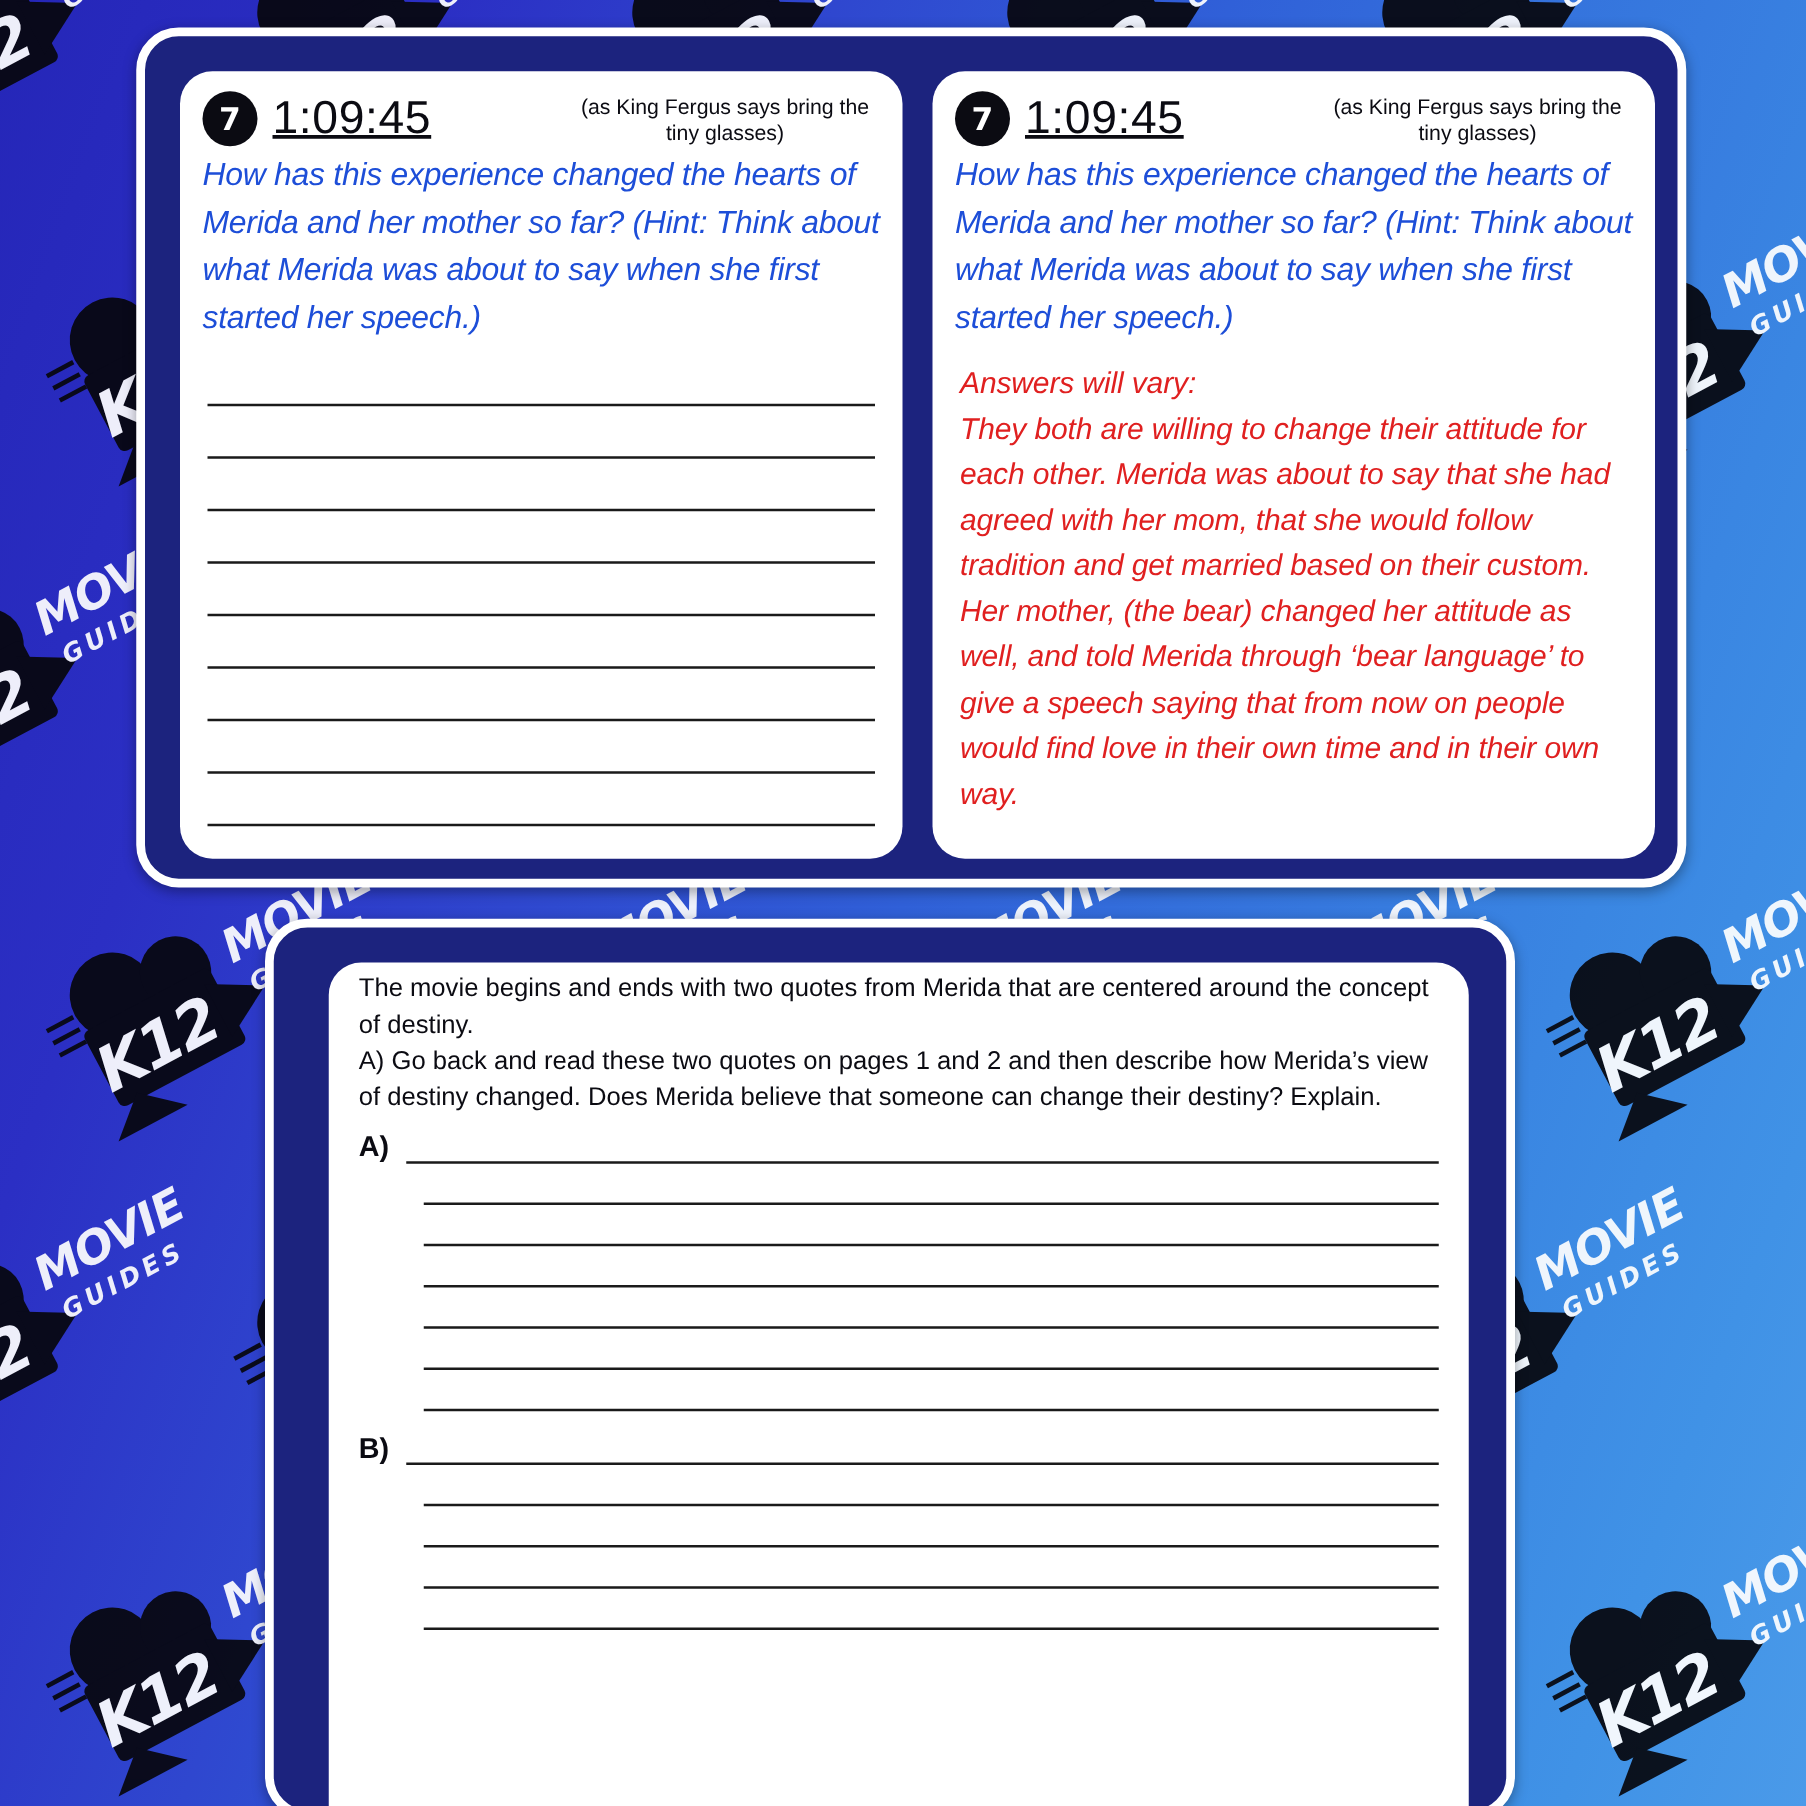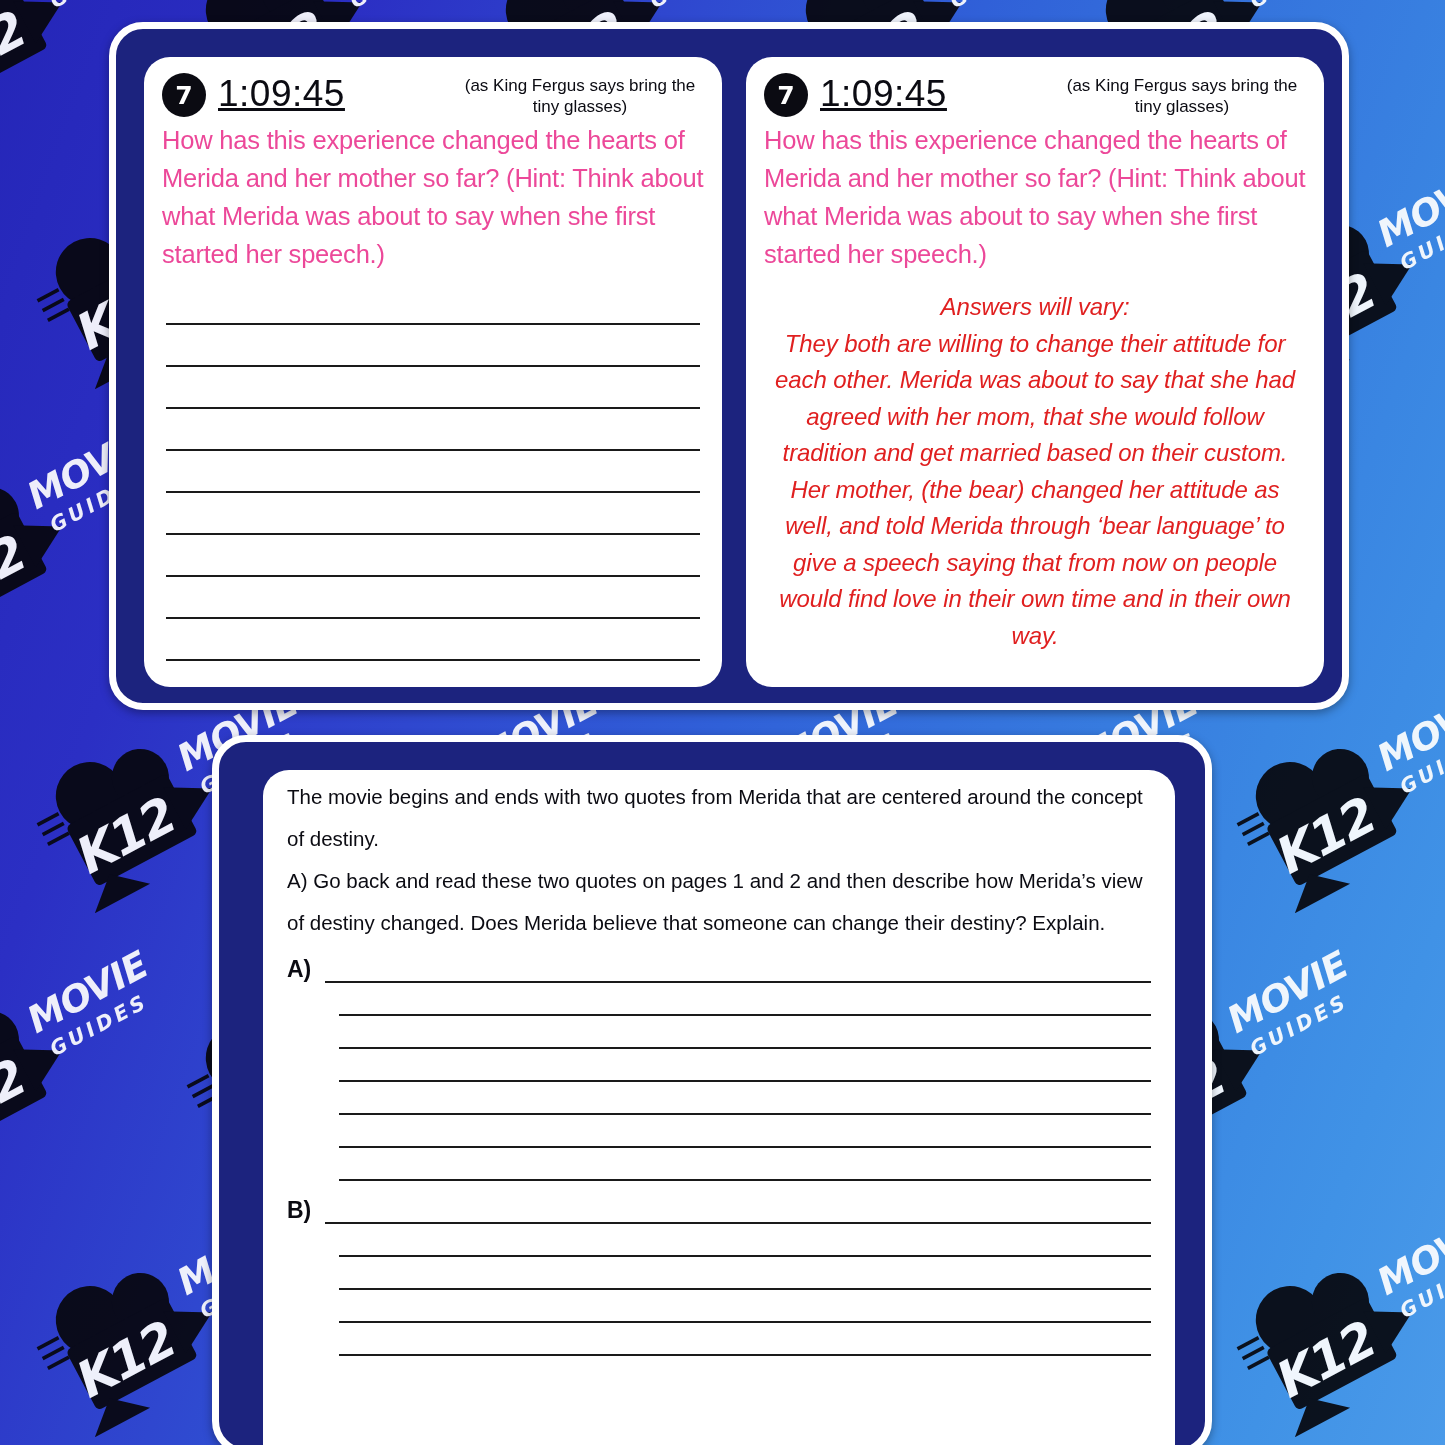--- a/index.html
+++ b/index.html
@@ -184,59 +184,59 @@
     text-align: center;
     font-size: 17px;
     line-height: 21px;
     color: #0b0b12;
     padding-top: 4px;
   }
   .qtext {
     padding: 4px 18px 0 18px;
     font-size: 25.5px;
     line-height: 38px;
-    color: #ec4899;
+    color: #1d4ed8;
     letter-spacing: -0.2px;
+    font-style: italic;
   }
 
   .lines {
     padding: 10px 22px 0 22px;
   }
   .line {
     border-bottom: 2px solid #1a1a1a;
     height: 42px;
   }
 
   .answer {
     padding: 16px 22px 0 22px;
     color: #e02020;
     font-style: italic;
     font-size: 24px;
     line-height: 36.5px;
     letter-spacing: -0.1px;
-    text-align: center;
   }
   .answer .lead { display: block; }
 
   
   .q10head {
     display: flex;
     align-items: center;
     padding: 20px 0 0 20px;
   }
   .q10title {
     font-size: 40px;
     color: #0b0b12;
     margin-left: 14px;
     letter-spacing: 0.3px;
   }
   .q10body {
     padding: 6px 24px 0 24px;
     font-size: 20.5px;
-    line-height: 42px;
+    line-height: 29px;
     color: #0b0b12;
   }
   .q10body p { margin: 0; }
 
   .labeled-lines { padding: 6px 24px 0 24px; }
   .ll-row {
     display: flex;
     align-items: flex-end;
     height: 33px;
   }

